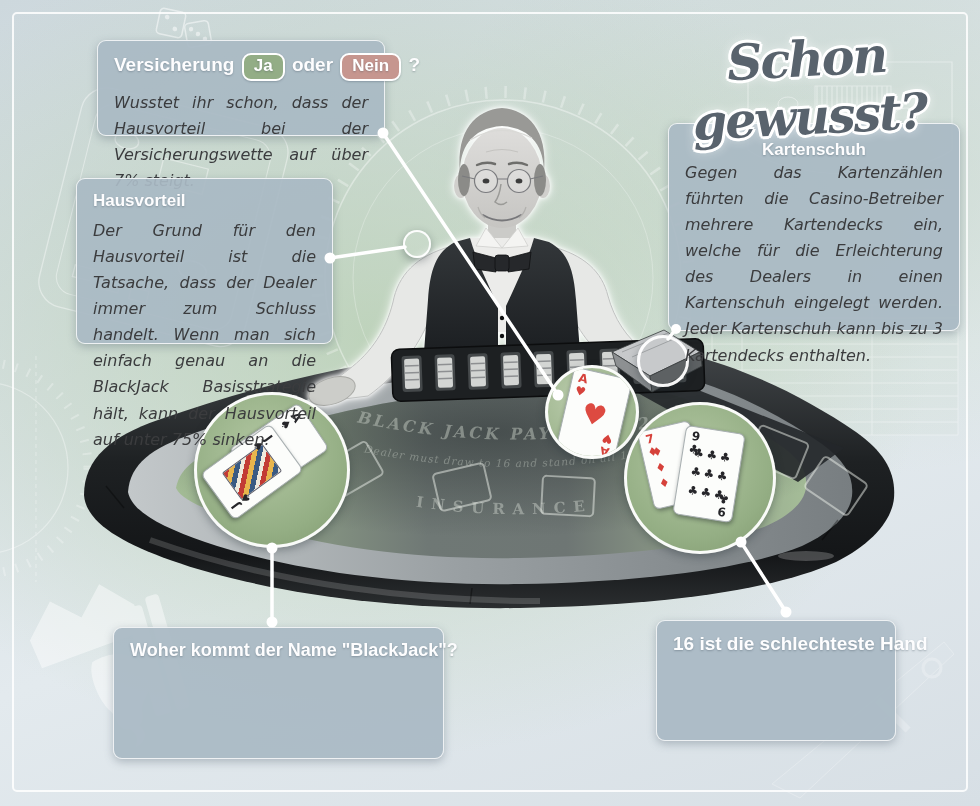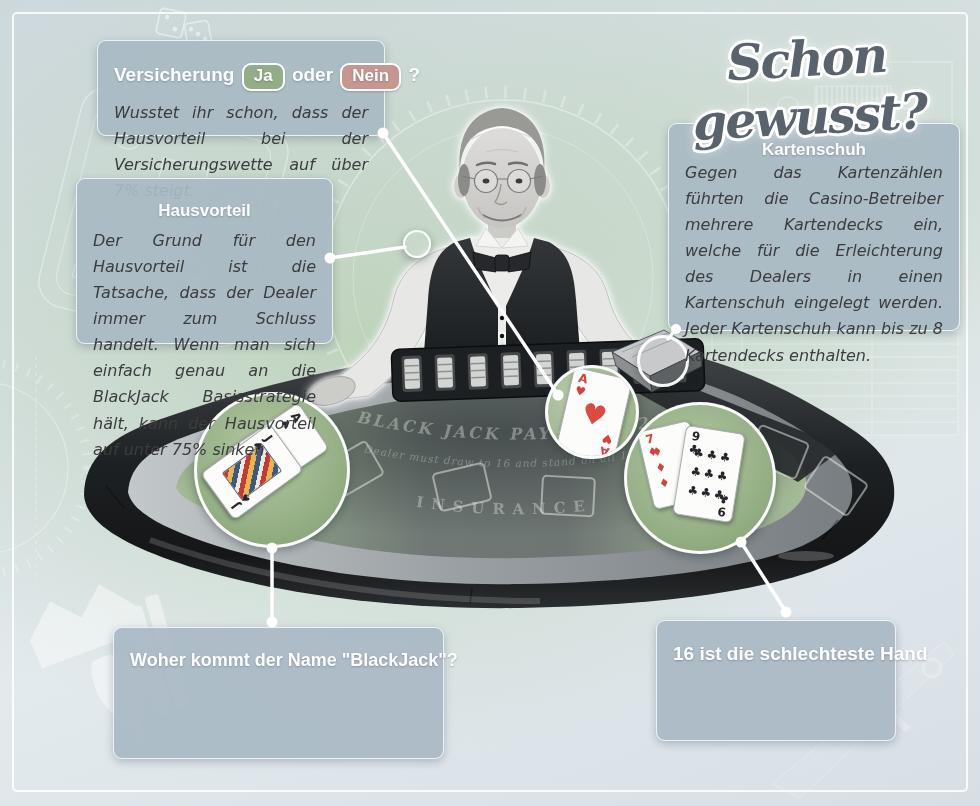--- a/index.html
+++ b/index.html
@@ -24,39 +24,39 @@
                  -3px 0 0 #fff,3px 0 0 #fff,0 3px 0 #fff,0 -3px 0 #fff,0 0 12px rgba(255,255,255,.95);
     z-index:6;
   }
 
   
   .ibox{
     background:rgba(169,185,196,.93);
     border:1px solid rgba(255,255,255,.8);
     border-radius:9px;
     box-shadow:0 3px 9px rgba(80,95,108,.35);
-    padding:20px 16px;box-sizing:border-box;z-index:5;
+    padding:10px 16px;box-sizing:border-box;z-index:5;
   }
   .ibox h2{
     margin:2px 0 7px 0;color:#fdfdfe;font-weight:bold;
     font-family:"Liberation Sans","DejaVu Sans",sans-serif;
     text-shadow:0 1px 2px rgba(60,75,85,.35);white-space:nowrap;
   }
   .ibox .body{
     font-style:italic;color:#3b3c3e;font-size:16px;line-height:1.63;text-align:justify;
   }
   .chip{
     display:inline-block;padding:0 10px 2px 10px;margin:0 2px;
     border:2px solid #fff;border-radius:9px;color:#fff;font-weight:bold;font-size:17px;
     box-shadow:0 1px 2px rgba(60,75,85,.3);vertical-align:baseline;line-height:1.3;
   }
   #box-versicherung{left:97px;top:40px;width:288px;height:96px;}
   #box-versicherung h2{font-size:19px;text-align:center;margin-bottom:9px;}
   #box-hausvorteil{left:76px;top:178px;width:257px;height:166px;}
-  #box-hausvorteil h2{font-size:17px;text-align:center;}
+  #box-hausvorteil h2{font-size:17px;text-align:left;}
   #box-kartenschuh{left:668px;top:123px;width:292px;height:208px;padding-top:14px;}
   #box-kartenschuh h2{font-size:17px;text-align:center;margin-bottom:0;}
   #box-name{left:113px;top:627px;width:331px;height:132px;}
   #box-name h2{font-size:18px;}
   #box-worst{left:656px;top:620px;width:240px;height:121px;}
   #box-worst h2{font-size:19px;}
 
   
   .ring{position:absolute;border:3px solid rgba(255,255,255,.95);border-radius:50%;
         box-shadow:0 3px 8px rgba(30,40,45,.35);box-sizing:border-box;z-index:4;}
@@ -399,21 +399,21 @@
     <div class="body">Wusstet ihr schon, dass der Hausvorteil bei der Versicherungswette auf über 7% steigt.</div>
   </div>
 
   <div class="abs ibox" id="box-hausvorteil">
     <h2>Hausvorteil</h2>
     <div class="body">Der Grund für den Hausvorteil ist die Tatsache, dass der Dealer immer zum Schluss handelt. Wenn man sich einfach genau an die BlackJack Basisstrategie hält, kann der Hausvorteil auf unter 75% sinken.</div>
   </div>
 
   <div class="abs ibox" id="box-kartenschuh">
     <h2>Kartenschuh</h2>
-    <div class="body">Gegen das Kartenzählen führten die Casino-Betreiber mehrere Kartendecks ein, welche für die Erleichterung des Dealers in einen Kartenschuh eingelegt werden. Jeder Kartenschuh kann bis zu 8 Kartendecks enthalten.</div>
+    <div class="body">Gegen das Kartenzählen führten die Casino-Betreiber mehrere Kartendecks ein, welche für die Erleichterung des Dealers in einen Kartenschuh eingelegt werden. Jeder Kartenschuh kann bis zu 3 Kartendecks enthalten.</div>
   </div>
 
   <div class="abs ibox" id="box-name">
     <h2>Woher kommt der Name "BlackJack"?</h2>
   </div>
 
   <div class="abs ibox" id="box-worst">
     <h2>16 ist die schlechteste Hand</h2>
   </div>
 

